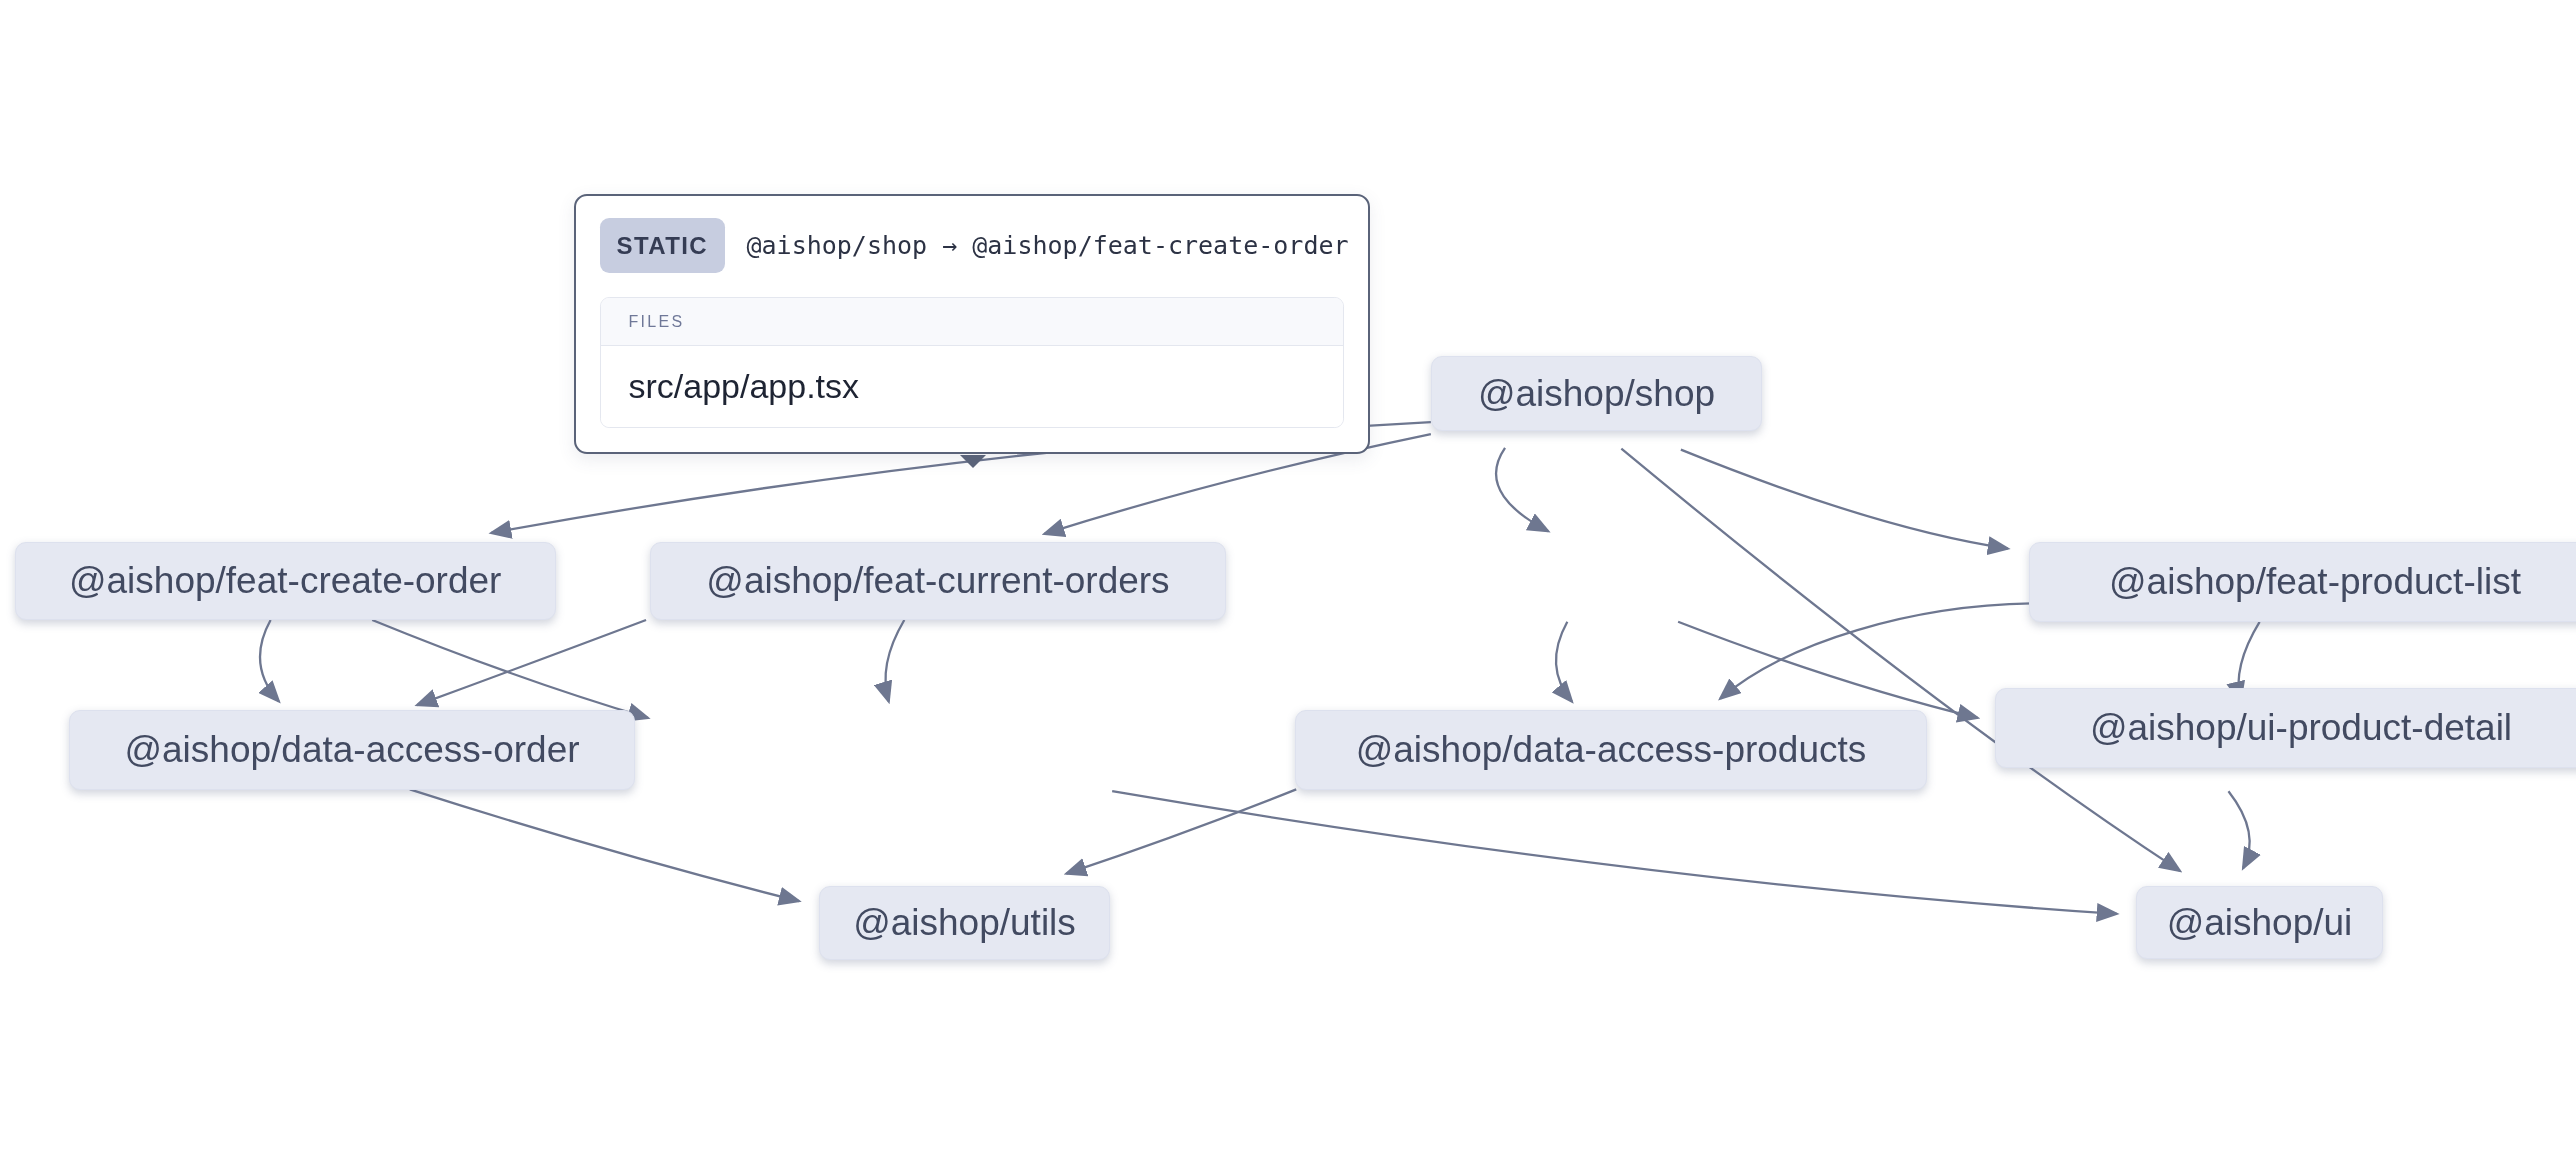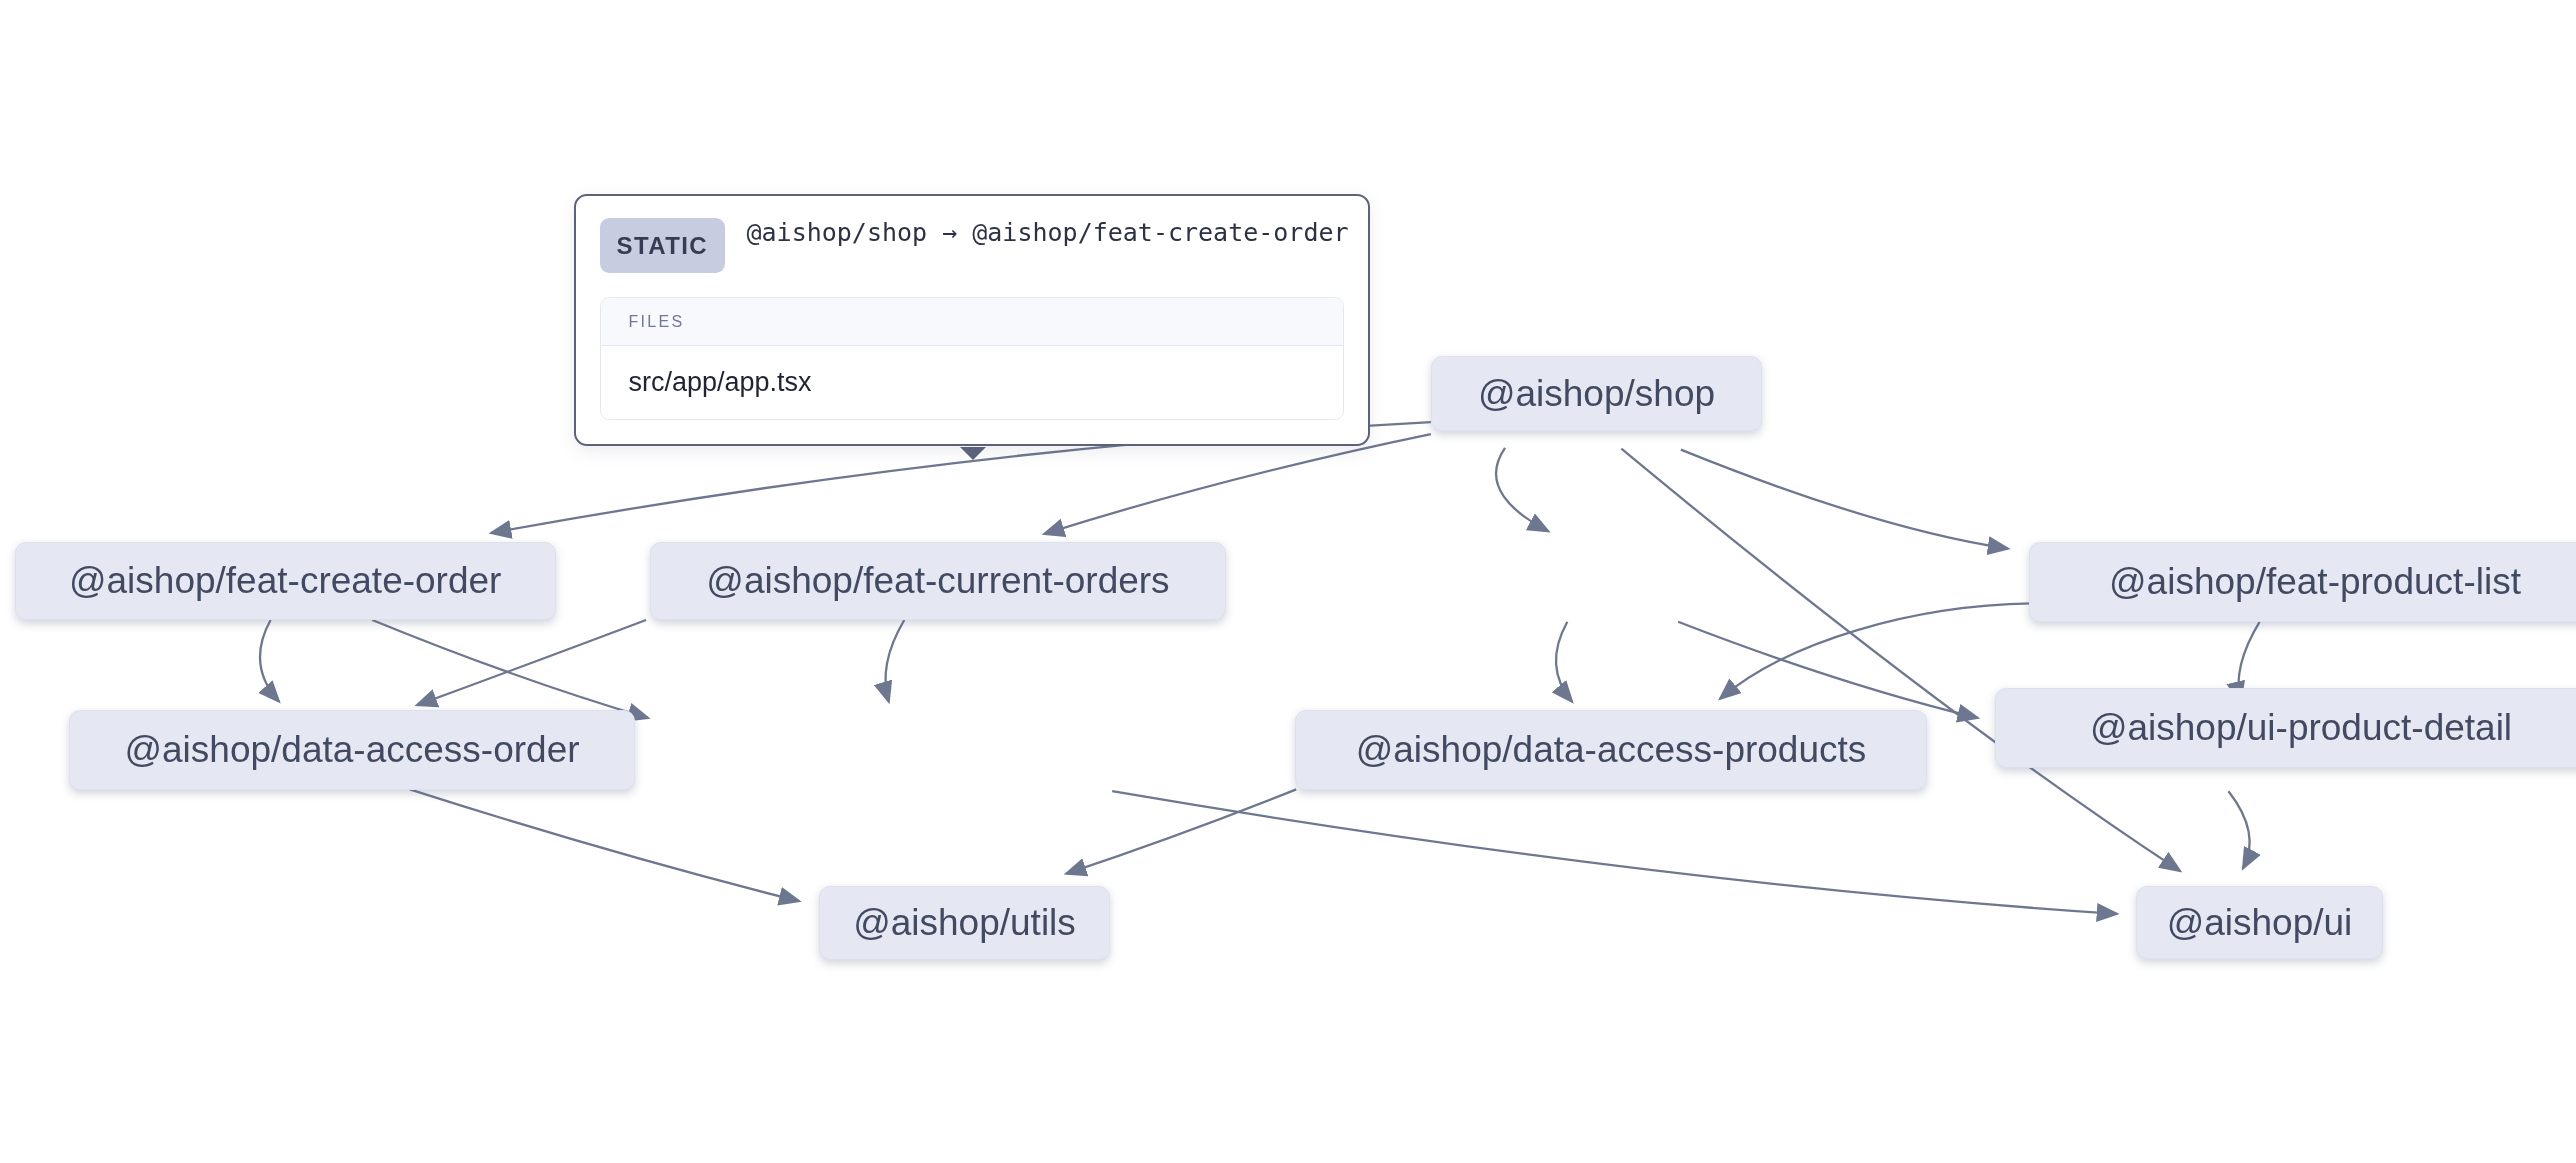--- a/index.html
+++ b/index.html
@@ -22,41 +22,41 @@
     position:absolute;z-index:3;left:574px;top:194px;width:796px;box-sizing:border-box;
     background:#ffffff;border:2.7px solid var(--tooltip_border,#5a6379);border-radius:13px;
     padding:22px 24px 24px 24px;
     box-shadow:0 5.5px 16.5px rgba(70,80,110,0.10);
   }
   .tooltip-pointer{
     position:absolute;left:384px;bottom:-15.6px;width:0;height:0;
     border-left:13.7px solid transparent;border-right:13.7px solid transparent;
     border-top:13.7px solid var(--tooltip_border,#5a6379);
   }
-  .tooltip-header{display:flex;align-items:flex-start;}
+  .tooltip-header{display:flex;align-items:center;}
   .badge{
     background:var(--badge_bg,#c7cde0);color:var(--badge_text,#353c54);
     font-family:"Liberation Sans",sans-serif;font-weight:bold;font-size:24px;letter-spacing:1.4px;
     height:55px;line-height:55px;padding:0 16.5px;border-radius:9.2px;flex:0 0 auto;
   }
   .edge-label{
     margin-left:22px;font-family:"DejaVu Sans Mono",monospace;font-size:25px;
     color:var(--edge_label_text,#2c3244);white-space:nowrap;
   }
   .files-panel{
     margin-top:24px;border:1.8px solid var(--panel_border,#e4e7ef);border-radius:9.2px;overflow:hidden;
   }
   .files-panel-header{
     background:var(--files_header_bg,#f8f9fc);color:var(--files_header_text,#6f7898);
     font-size:16px;letter-spacing:2.3px;padding:14.7px 27.5px;
     border-bottom:1.8px solid var(--panel_border,#e4e7ef);
   }
   .file-row{
     background:#ffffff;color:var(--file_text,#1e2433);
-    font-size:27px;padding:21px 27.5px;
+    font-size:34px;padding:21px 27.5px;
   }
 </style>
 </head>
 <body>
 
 <div id="stage">
 
   <svg id="edge-layer" xmlns="http://www.w3.org/2000/svg" width="2576" height="1163" viewBox="0 0 2812 1270">
     <defs>
       <marker id="arrow" viewBox="0 0 12 10" refX="10.5" refY="5" markerWidth="25" markerHeight="21" orient="auto" markerUnits="userSpaceOnUse">

